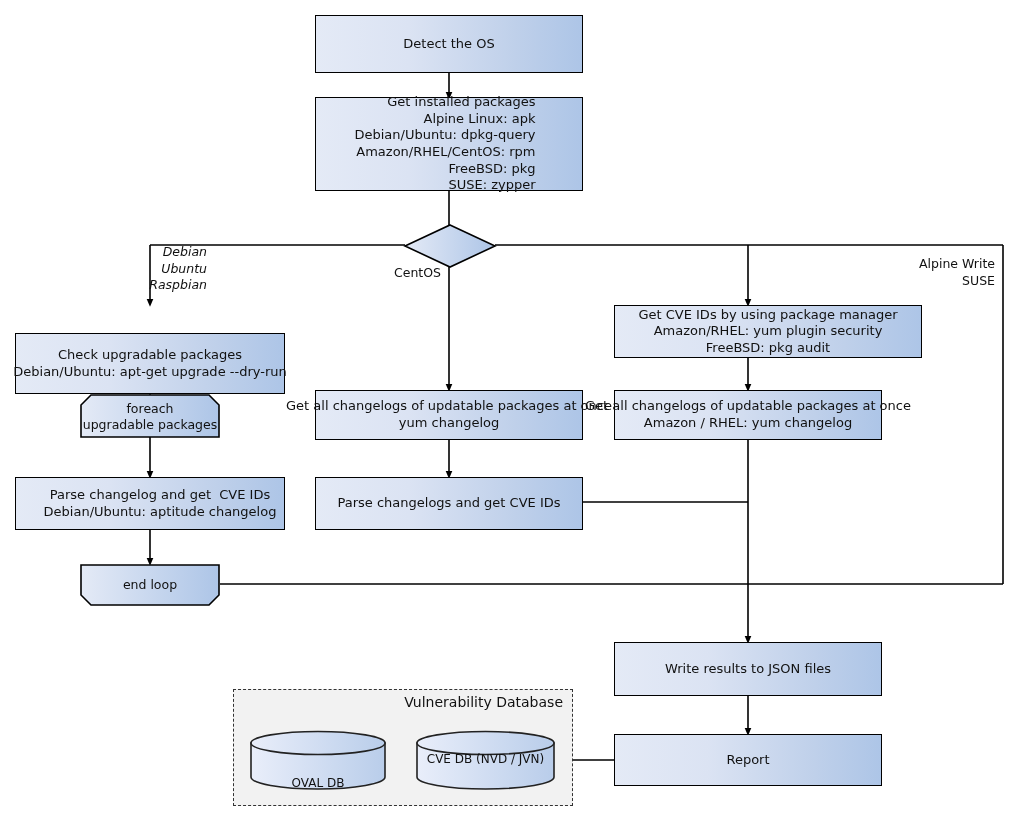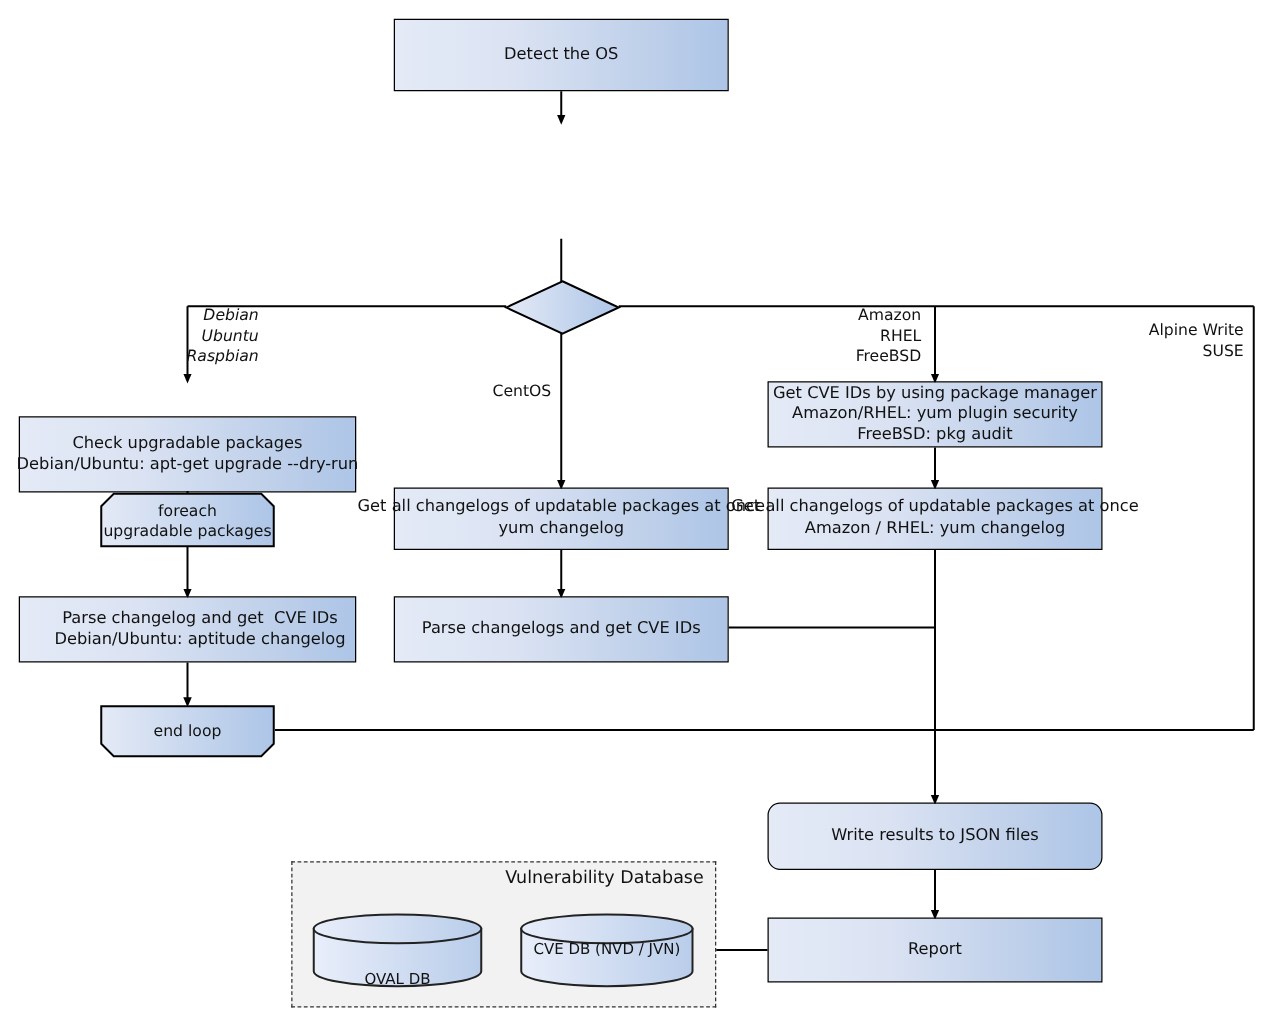--- a/index.html
+++ b/index.html
@@ -72,38 +72,43 @@
       <line x1="748" y1="696" x2="748" y2="732" marker-end="url(#ah)"></line>
 
       <line x1="556" y1="760" x2="614" y2="760"></line>
     </g>
   </svg>
 
   <div class="node" style="left:315px;top:15px;width:268px;height:58px;">
     <span class="txt">Detect the OS</span>
   </div>
 
+  <div class="node right" style="left:315px;top:97px;width:268px;height:94px;padding-right:8px;">
+    <span class="txt">Get installed packages
+Alpine Linux: apk
+Debian/Ubuntu: dpkg-query
+Amazon/RHEL/CentOS: rpm
+FreeBSD: pkg
+SUSE: zypper</span>
+  </div>
 
   <svg class="diamond" style="left:403px;top:223px;width:94px;height:46px;" viewBox="0 0 94 46">
     <polygon points="47,2 92,23 47,44 2,23" fill="url(#dg)" stroke="#000" stroke-width="1.6"></polygon>
     <defs>
       <linearGradient id="dg" x1="0" y1="0" x2="1" y2="0">
         <stop offset="0%" stop-color="#e4eaf6"></stop>
           <stop offset="100%" stop-color="#adc5e7"></stop>
       </linearGradient>
     </defs>
   </svg>
 
   <div class="lbl r" style="left:90px;top:244px;width:117px;font-style:italic;">Debian
 Ubuntu
 Raspbian</div>
-  <div class="lbl r" style="left:330px;top:265px;width:111px;margin-top:40px;">CentOS</div>
-  <div class="lbl r" style="left:620px;top:244px;width:117px;">Amazon
-RHEL
-FreeBSD</div>
+  <div class="lbl r" style="left:330px;top:265px;width:111px;">CentOS</div>
   <div class="lbl r" style="left:880px;top:256px;width:115px;">Alpine Write
 SUSE</div>
 
   <div class="node" style="left:15px;top:305px;width:270px;height:61px;margin-top:28px;">
     <span class="txt">Check upgradable packages
 Debian/Ubuntu: apt-get upgrade --dry-run</span>
   </div>
 
   <svg class="shape-svg" style="left:80px;top:394px;width:140px;height:44px;" viewBox="0 0 140 44">
     <defs>
@@ -135,32 +140,32 @@
 
   <div class="node overflow" style="left:315px;top:390px;width:268px;height:50px;">
     <span class="txt">Get all changelogs of updatable packages at once
 yum changelog</span>
   </div>
 
   <div class="node" style="left:315px;top:477px;width:268px;height:53px;">
     <span class="txt">Parse changelogs and get CVE IDs</span>
   </div>
 
-  <div class="node" style="left:614px;top:305px;width:268px;height:53px;">
+  <div class="node" style="left:614px;top:305px;width:308px;height:53px;">
     <span class="txt">Get CVE IDs by using package manager
 Amazon/RHEL: yum plugin security
 FreeBSD: pkg audit</span>
   </div>
 
   <div class="node overflow" style="left:614px;top:390px;width:268px;height:50px;">
     <span class="txt">Get all changelogs of updatable packages at once
 Amazon / RHEL: yum changelog</span>
   </div>
 
-  <div class="node" style="left:614px;top:642px;width:268px;height:54px;border-radius:10px;">
+  <div class="node" style="left:614px;top:642px;width:268px;height:54px;">
     <span class="txt">Write results to JSON files</span>
   </div>
 
   <div class="node" style="left:614px;top:734px;width:268px;height:52px;">
     <span class="txt">Report</span>
   </div>
 
   <div class="group" style="left:233px;top:689px;width:340px;height:117px;"></div>
   <div class="group-title" style="left:243px;top:694px;width:320px;">Vulnerability Database</div>
 

